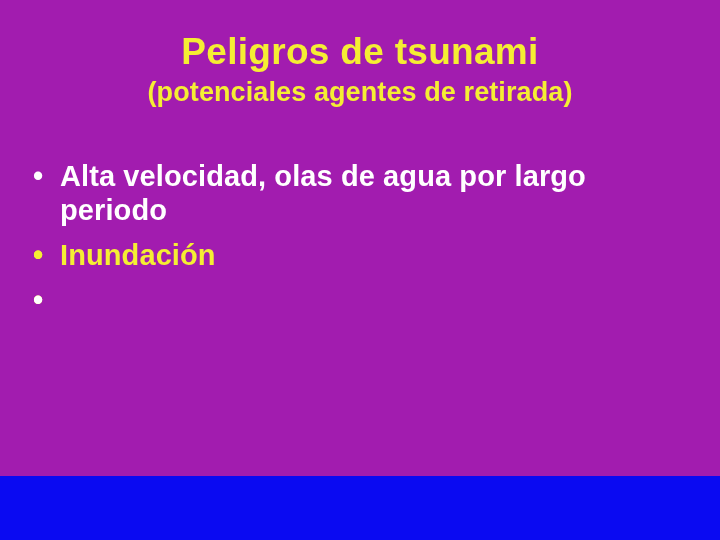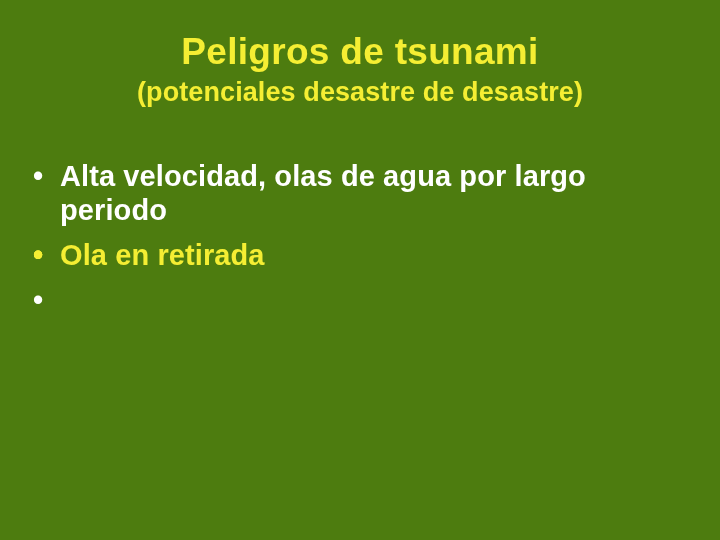--- a/index.html
+++ b/index.html
@@ -9,22 +9,22 @@
   body {
     width: 720px;
     height: 540px;
     overflow: hidden;
     font-family: "Liberation Sans", sans-serif;
     background: #0a0af2;
   }
   #slide {
     position: relative;
     width: 720px;
-    height: 540px;
-    background: #4d7c0f;
+    height: 476px;
+    background: #a21caf;
     box-sizing: border-box;
   }
   #title-block {
     position: absolute;
     left: 0;
     top: 32px;
     width: 720px;
     text-align: center;
   }
   #slide-title {
@@ -75,41 +75,41 @@
   .bullet-item.c-yellow .marker { color: #f5ee33; }
   .bullet-text { display: inline; }
 </style>
 </head>
 <body>
 
 <div id="slide">
 
   <div id="title-block">
     <div id="slide-title">Peligros de tsunami</div>
-    <div id="slide-subtitle">(potenciales desastre de desastre)</div>
+    <div id="slide-subtitle">(potenciales agentes de retirada)</div>
   </div>
 
   <ul id="bullet-list">
 
     <li class="bullet-item c-white">
       <span class="marker">•</span>
       <span class="bullet-text">Alta velocidad, olas de agua por largo periodo</span>
     </li>
 
     <li class="bullet-item c-yellow">
       <span class="marker">•</span>
     </li>
 
     <li class="bullet-item c-yellow">
       <span class="marker">•</span>
+      <span class="bullet-text">Inundación</span>
     </li>
 
     <li class="bullet-item c-yellow">
       <span class="marker">•</span>
-      <span class="bullet-text">Ola en retirada</span>
     </li>
 
     <li class="bullet-item c-white">
       <span class="marker">•</span>
     </li>
 
   </ul>
 
 </div>
 

